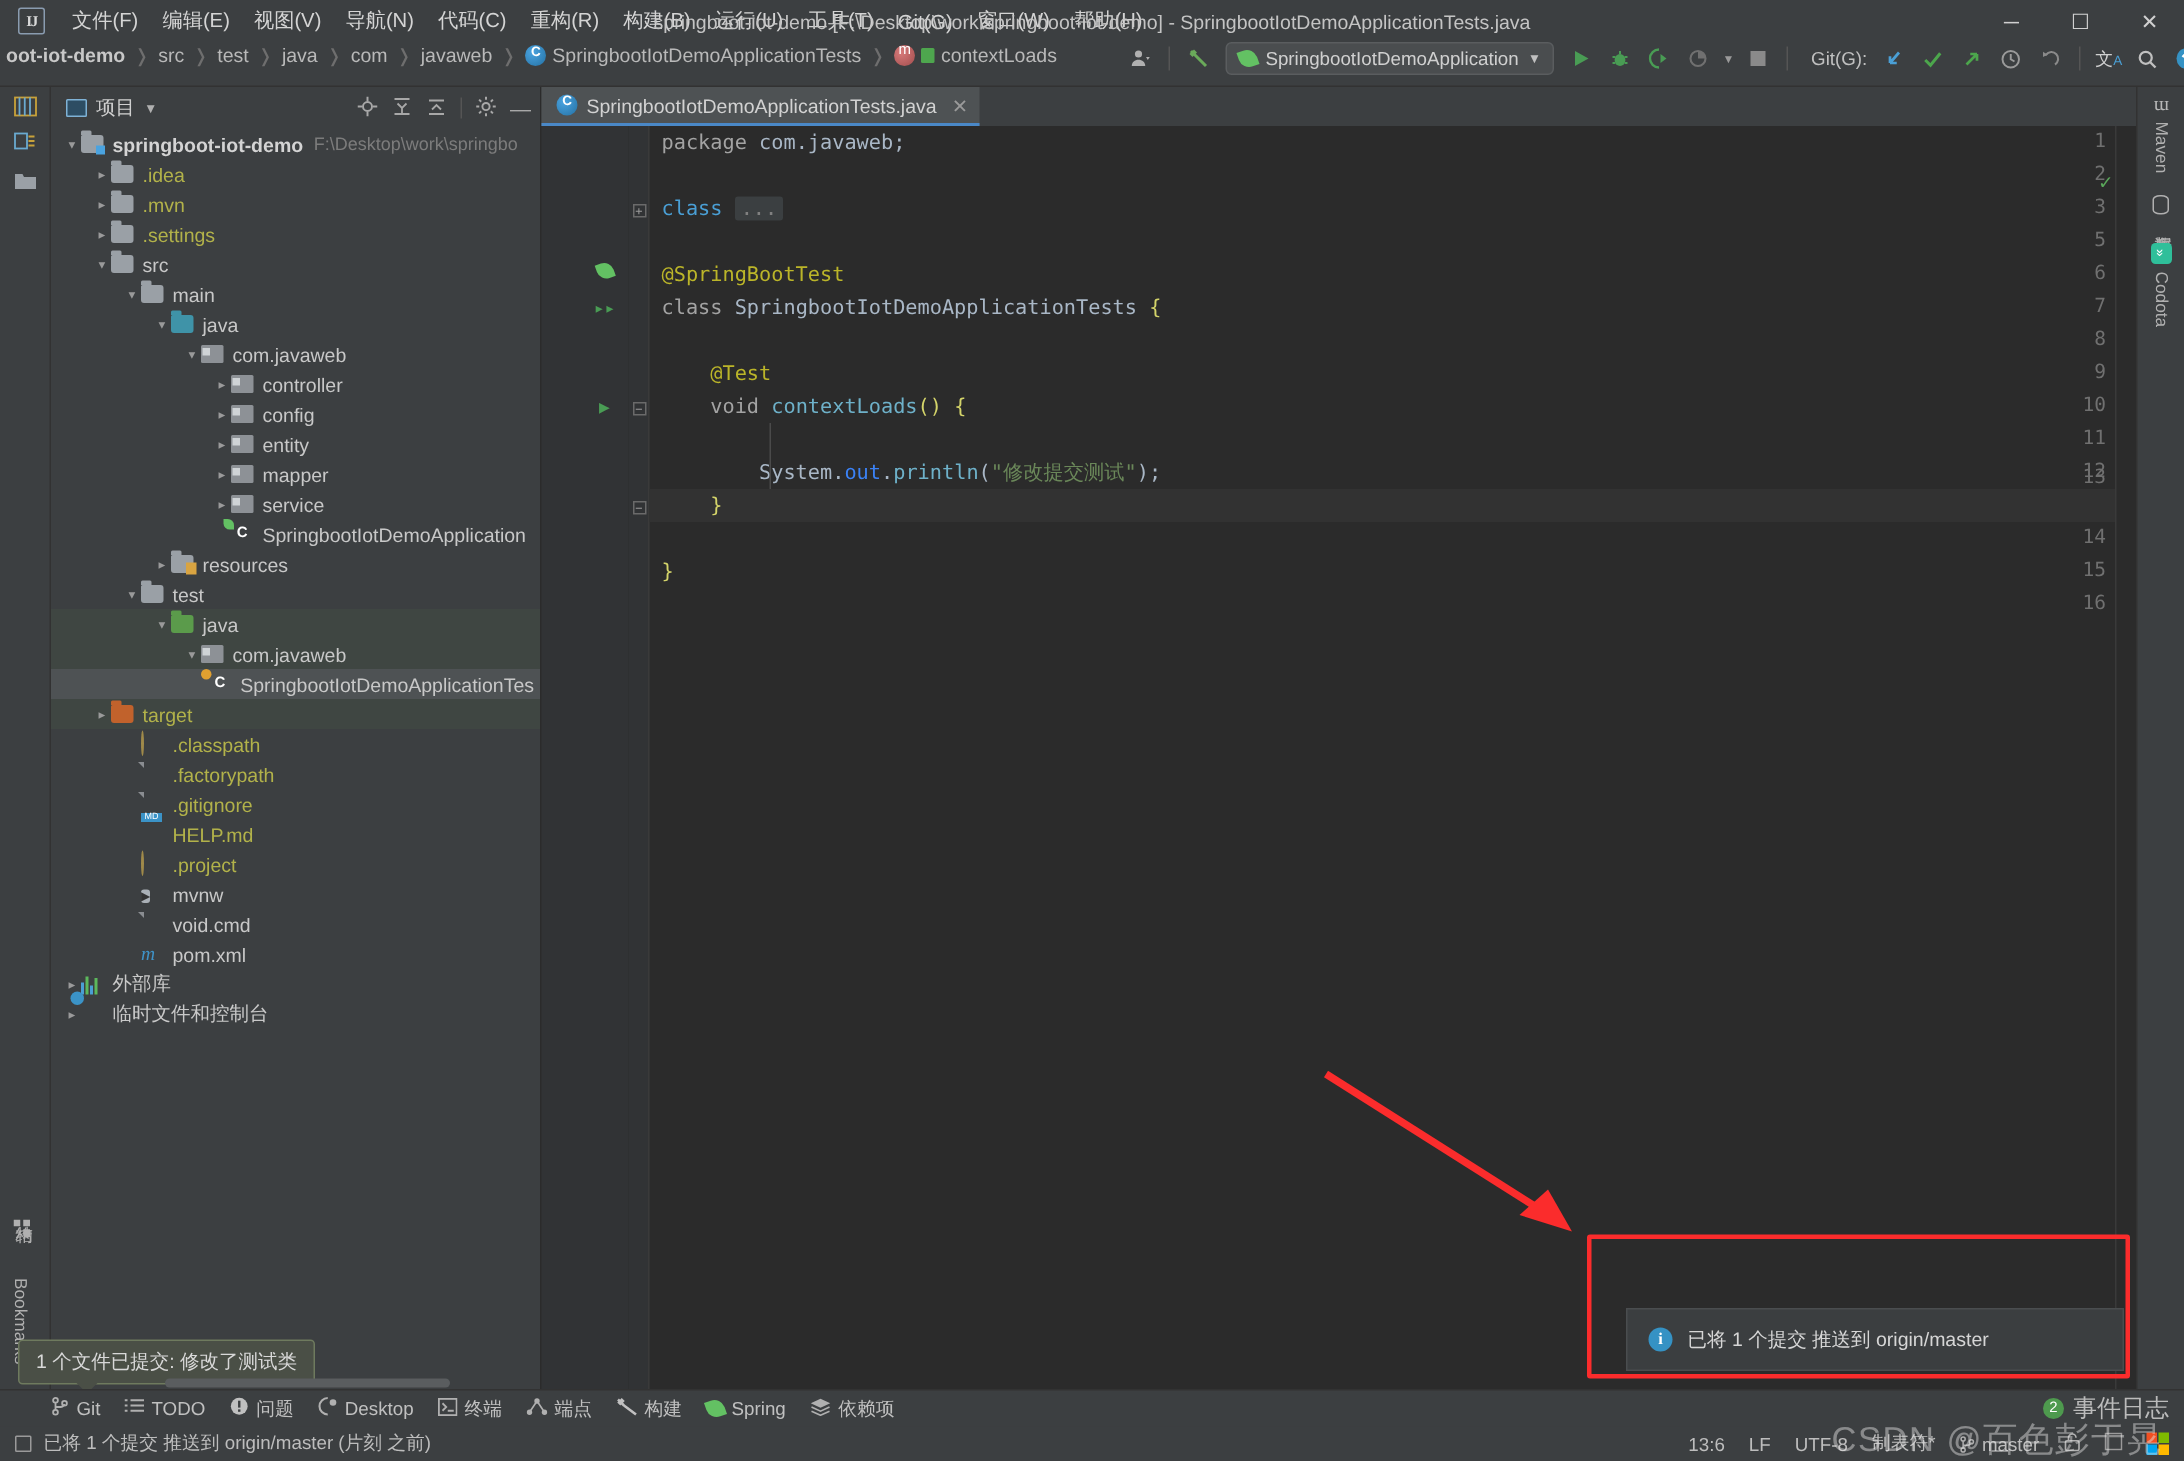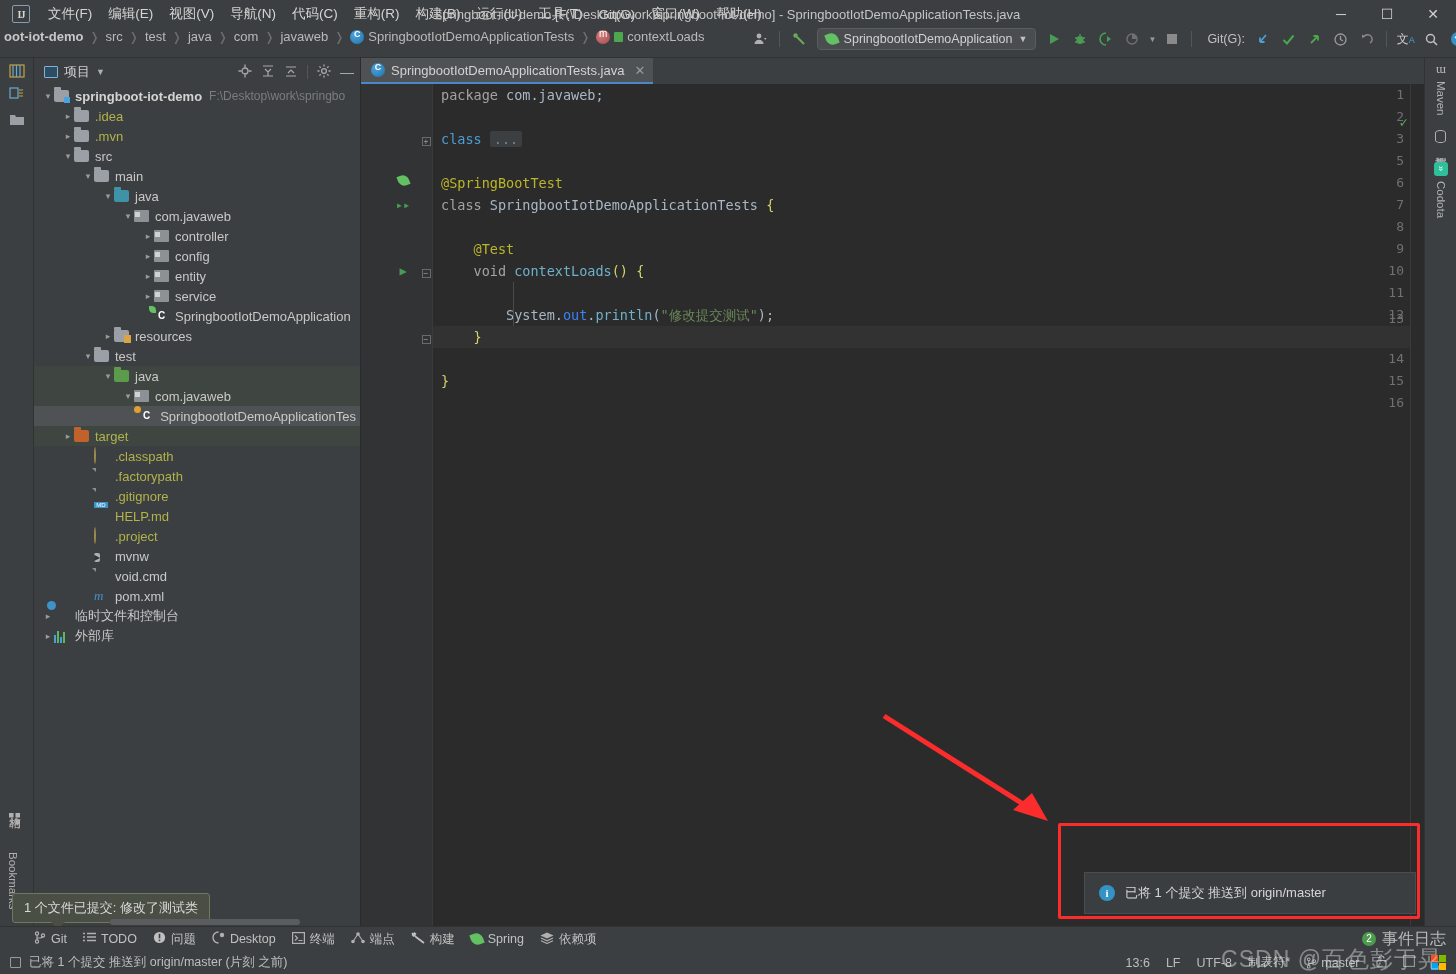--- a/index.html
+++ b/index.html
@@ -533,20 +533,28 @@
         <div class="row">
           <span style="display:inline-block;width:28px"></span>
           <span class="arrow closed"></span>
           <span class="nodeicon">
             <span class="folder" style="width:15px;display:block;"></span>
           </span>
           <span class="label-y">.mvn</span>
         </div>
         <div class="row">
           <span style="display:inline-block;width:28px"></span>
+          <span class="arrow closed"></span>
+          <span class="nodeicon">
+            <span class="folder" style="width:15px;display:block;"></span>
+          </span>
+          <span class="label-y">.settings</span>
+        </div>
+        <div class="row">
+          <span style="display:inline-block;width:28px"></span>
           <span class="arrow open"></span>
           <span class="nodeicon">
             <span class="folder" style="width:15px;display:block;"></span>
           </span>
           <span class="label-w">src</span>
         </div>
         <div class="row">
           <span style="display:inline-block;width:48px"></span>
           <span class="arrow open"></span>
           <span class="nodeicon">
@@ -586,20 +594,28 @@
           </span>
           <span class="label-w">config</span>
         </div>
         <div class="row">
           <span style="display:inline-block;width:108px"></span>
           <span class="arrow closed"></span>
           <span class="nodeicon">
             <span class="pkgicon" style="width:15px;display:block;"></span>
           </span>
           <span class="label-w">entity</span>
+        </div>
+        <div class="row">
+          <span style="display:inline-block;width:108px"></span>
+          <span class="arrow closed"></span>
+          <span class="nodeicon">
+            <span class="pkgicon" style="width:15px;display:block;"></span>
+          </span>
+          <span class="label-w">mapper</span>
         </div>
         <div class="row">
           <span style="display:inline-block;width:108px"></span>
           <span class="arrow closed"></span>
           <span class="nodeicon">
             <span class="pkgicon" style="width:15px;display:block;"></span>
           </span>
           <span class="label-w">service</span>
         </div>
         <div class="row">
@@ -694,37 +710,37 @@
           <span style="display:inline-block;width:48px"></span>
           <span class="arrow "></span>
           <span class="nodeicon"><span class="fileicon"></span></span>
           <span class="label-w">void.cmd</span>
         </div>
         <div class="row">
           <span style="display:inline-block;width:48px"></span>
           <span class="arrow "></span>
           <span class="nodeicon"><span class="mvnicon">m</span></span>
           <span class="label-w">pom.xml</span>
-        </div>
-        <div class="row">
-          <span style="display:inline-block;width:8px"></span>
-          <span class="arrow closed"></span>
-          <span class="nodeicon"><span class="scratchicon"></span></span>
-          <span class="label-w">临时文件和控制台</span>
         </div>
         <div class="row">
           <span style="display:inline-block;width:8px"></span>
           <span class="arrow closed"></span>
           <span class="nodeicon"><span class="libicon">
               <i style="height:8px;background:#4a9fd5"></i>
               <i style="height:12px;background:#5cb85c"></i>
               <i style="height:6px;background:#4a9fd5"></i>
               <i style="height:11px;background:#5cb85c"></i>
             </span></span>
           <span class="label-w">外部库</span>
+        </div>
+        <div class="row">
+          <span style="display:inline-block;width:8px"></span>
+          <span class="arrow closed"></span>
+          <span class="nodeicon"><span class="scratchicon"></span></span>
+          <span class="label-w">临时文件和控制台</span>
         </div>
       </div>
   </div>
 
   <div class="editorwrap">
     <div class="tabbar">
       <div class="etab">
         <span class="cicon cls"></span>
         <span>SpringbootIotDemoApplicationTests.java</span>
         <span class="x">✕</span>

